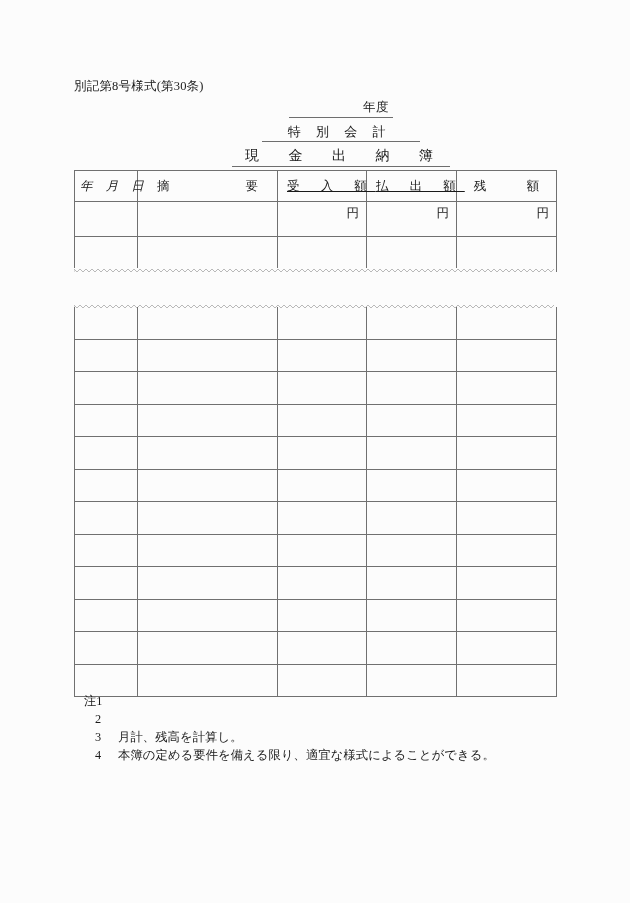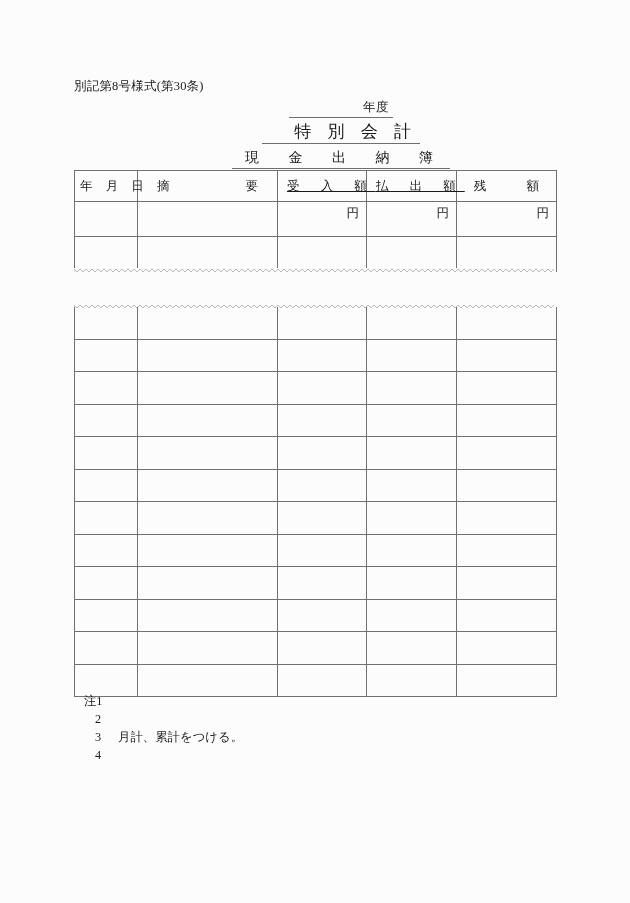--- a/index.html
+++ b/index.html
@@ -56,24 +56,24 @@
   }
   .t-year .u {
     width: 104px;
     font-size: 12.5px;
     padding-right: 4px;
     letter-spacing: 0.5px;
   }
   .t-account { margin-top: 5px; }
   .t-account .u {
     width: 158px;
-    font-size: 17px;
+    font-size: 13px;
     letter-spacing: 6px;
     padding-right: 3px;
-    text-align: right;
+    text-align: center;
   }
   .t-book { margin-top: 5px; }
   .t-book .u {
     width: 218px;
     font-size: 14px;
     letter-spacing: 13px;
     padding-left: 13px;
     text-align: left;
   }
 
@@ -104,21 +104,21 @@
     top: 170px;
     width: 482px;
   }
   #upper-table .hdr-row td {
     height: 30px;
     text-align: center;
     vertical-align: middle;
     font-size: 12.5px;
     white-space: nowrap;
   }
-  .sp3 { letter-spacing: 5px; padding-left: 5px !important; }
+  .sp3 { letter-spacing: 5px; padding-left: 5px !important; font-style: italic; }
   .sp4 { letter-spacing: 17px; padding-left: 17px !important; }
   .sp5 { letter-spacing: 9px; padding-left: 9px !important; text-decoration: underline; }
   .sp6 { letter-spacing: 14px; padding-left: 14px !important; font-family: Liberation Serif, serif; }
 
   #upper-table .yen-row td { height: 31px; vertical-align: top; }
   #upper-table .yen-row .yen {
     text-align: right;
     font-size: 12.5px;
     padding: 3px 7px 0 0 !important;
   }
@@ -351,20 +351,21 @@
 
   <div class="notes">
       <div class="note">
         <span class="marker">注1</span>
       </div>
       <div class="note cont">
         <span class="marker">2</span>
       </div>
       <div class="note cont">
         <span class="marker">3</span>
-        <span class="text">月計、累計をつける。</span>
+        <span class="text">月計、残高を計算し。</span>
       </div>
       <div class="note cont">
         <span class="marker">4</span>
+        <span class="text">本簿の定める要件を備える限り、適宜な様式によることができる。</span>
       </div>
     </div>
 
 </div>
 
 </body></html>

